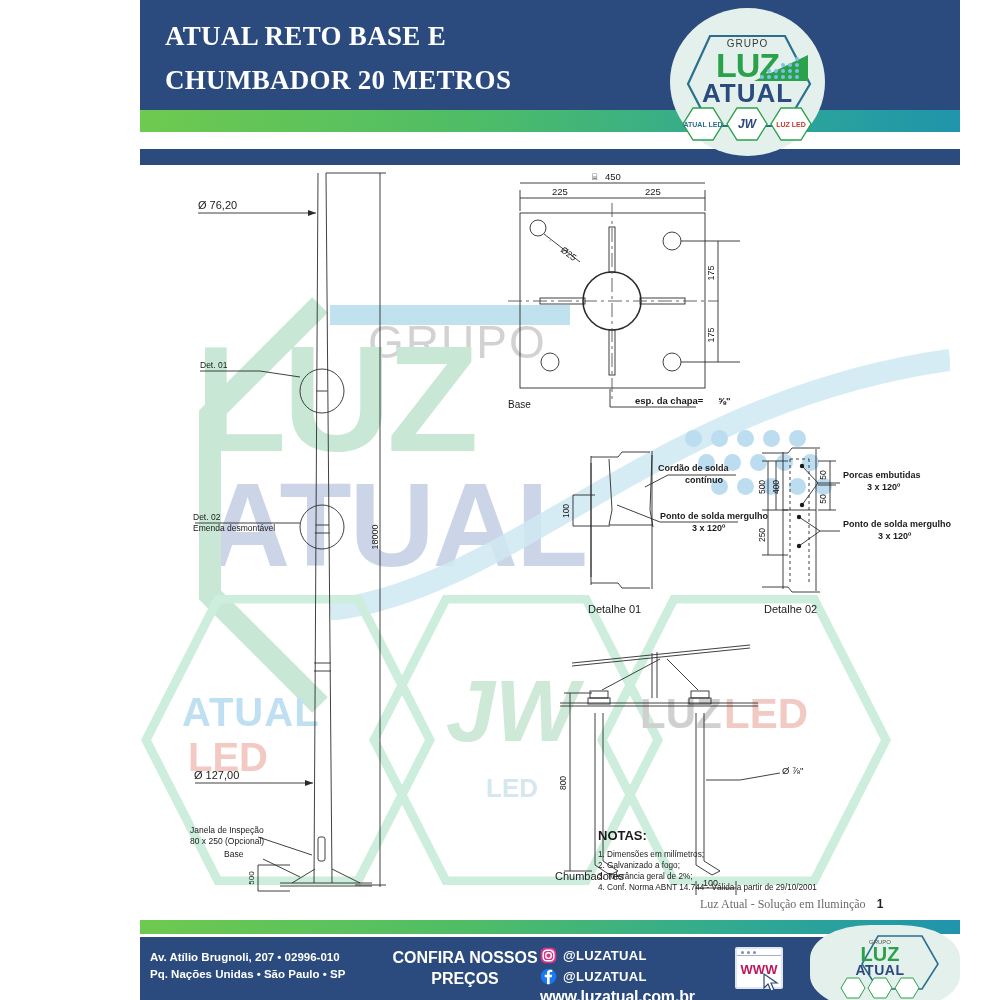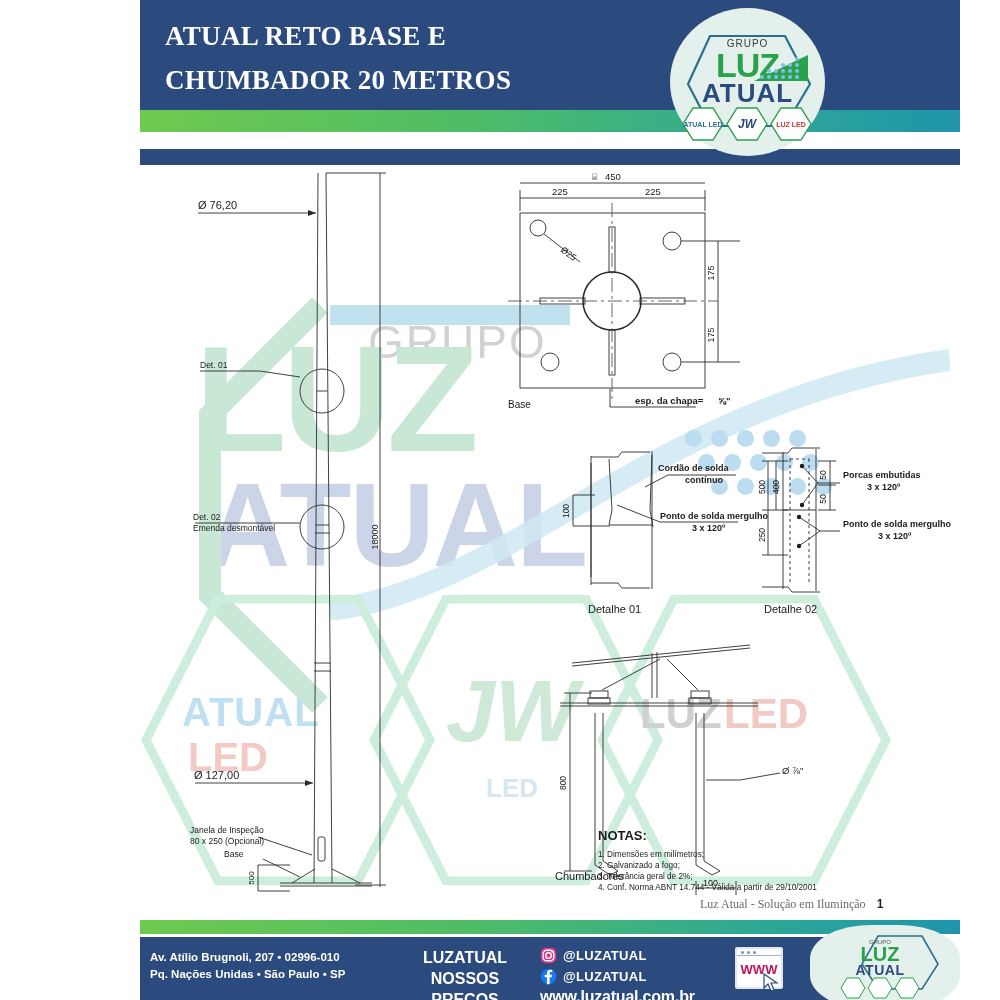--- a/index.html
+++ b/index.html
@@ -522,21 +522,21 @@
 
   <div class="footer-green"></div>
   <div class="footer-navy">
 
     <div class="footer-addr">
       <div>Av. Atílio Brugnoli, 207 • 02996-010</div>
       <div>Pq. Nações Unidas • São Paulo • SP</div>
     </div>
 
     <div class="footer-confira">
-      <div>LUZATUAL NOSSOS</div>
+      <div>CONFIRA NOSSOS</div>
       <div>PREÇOS</div>
     </div>
 
     <div class="footer-social">
       <div class="soc-row">
         <svg width="17" height="17" viewBox="0 0 24 24">
           <rect x="1" y="1" width="22" height="22" rx="7" fill="#d8348a"></rect>
           <rect x="4.5" y="4.5" width="15" height="15" rx="5" fill="none" stroke="#fff" stroke-width="2"></rect>
           <circle cx="12" cy="12" r="4" fill="none" stroke="#fff" stroke-width="2"></circle>
           <circle cx="17.5" cy="6.7" r="1.4" fill="#fff"></circle>

